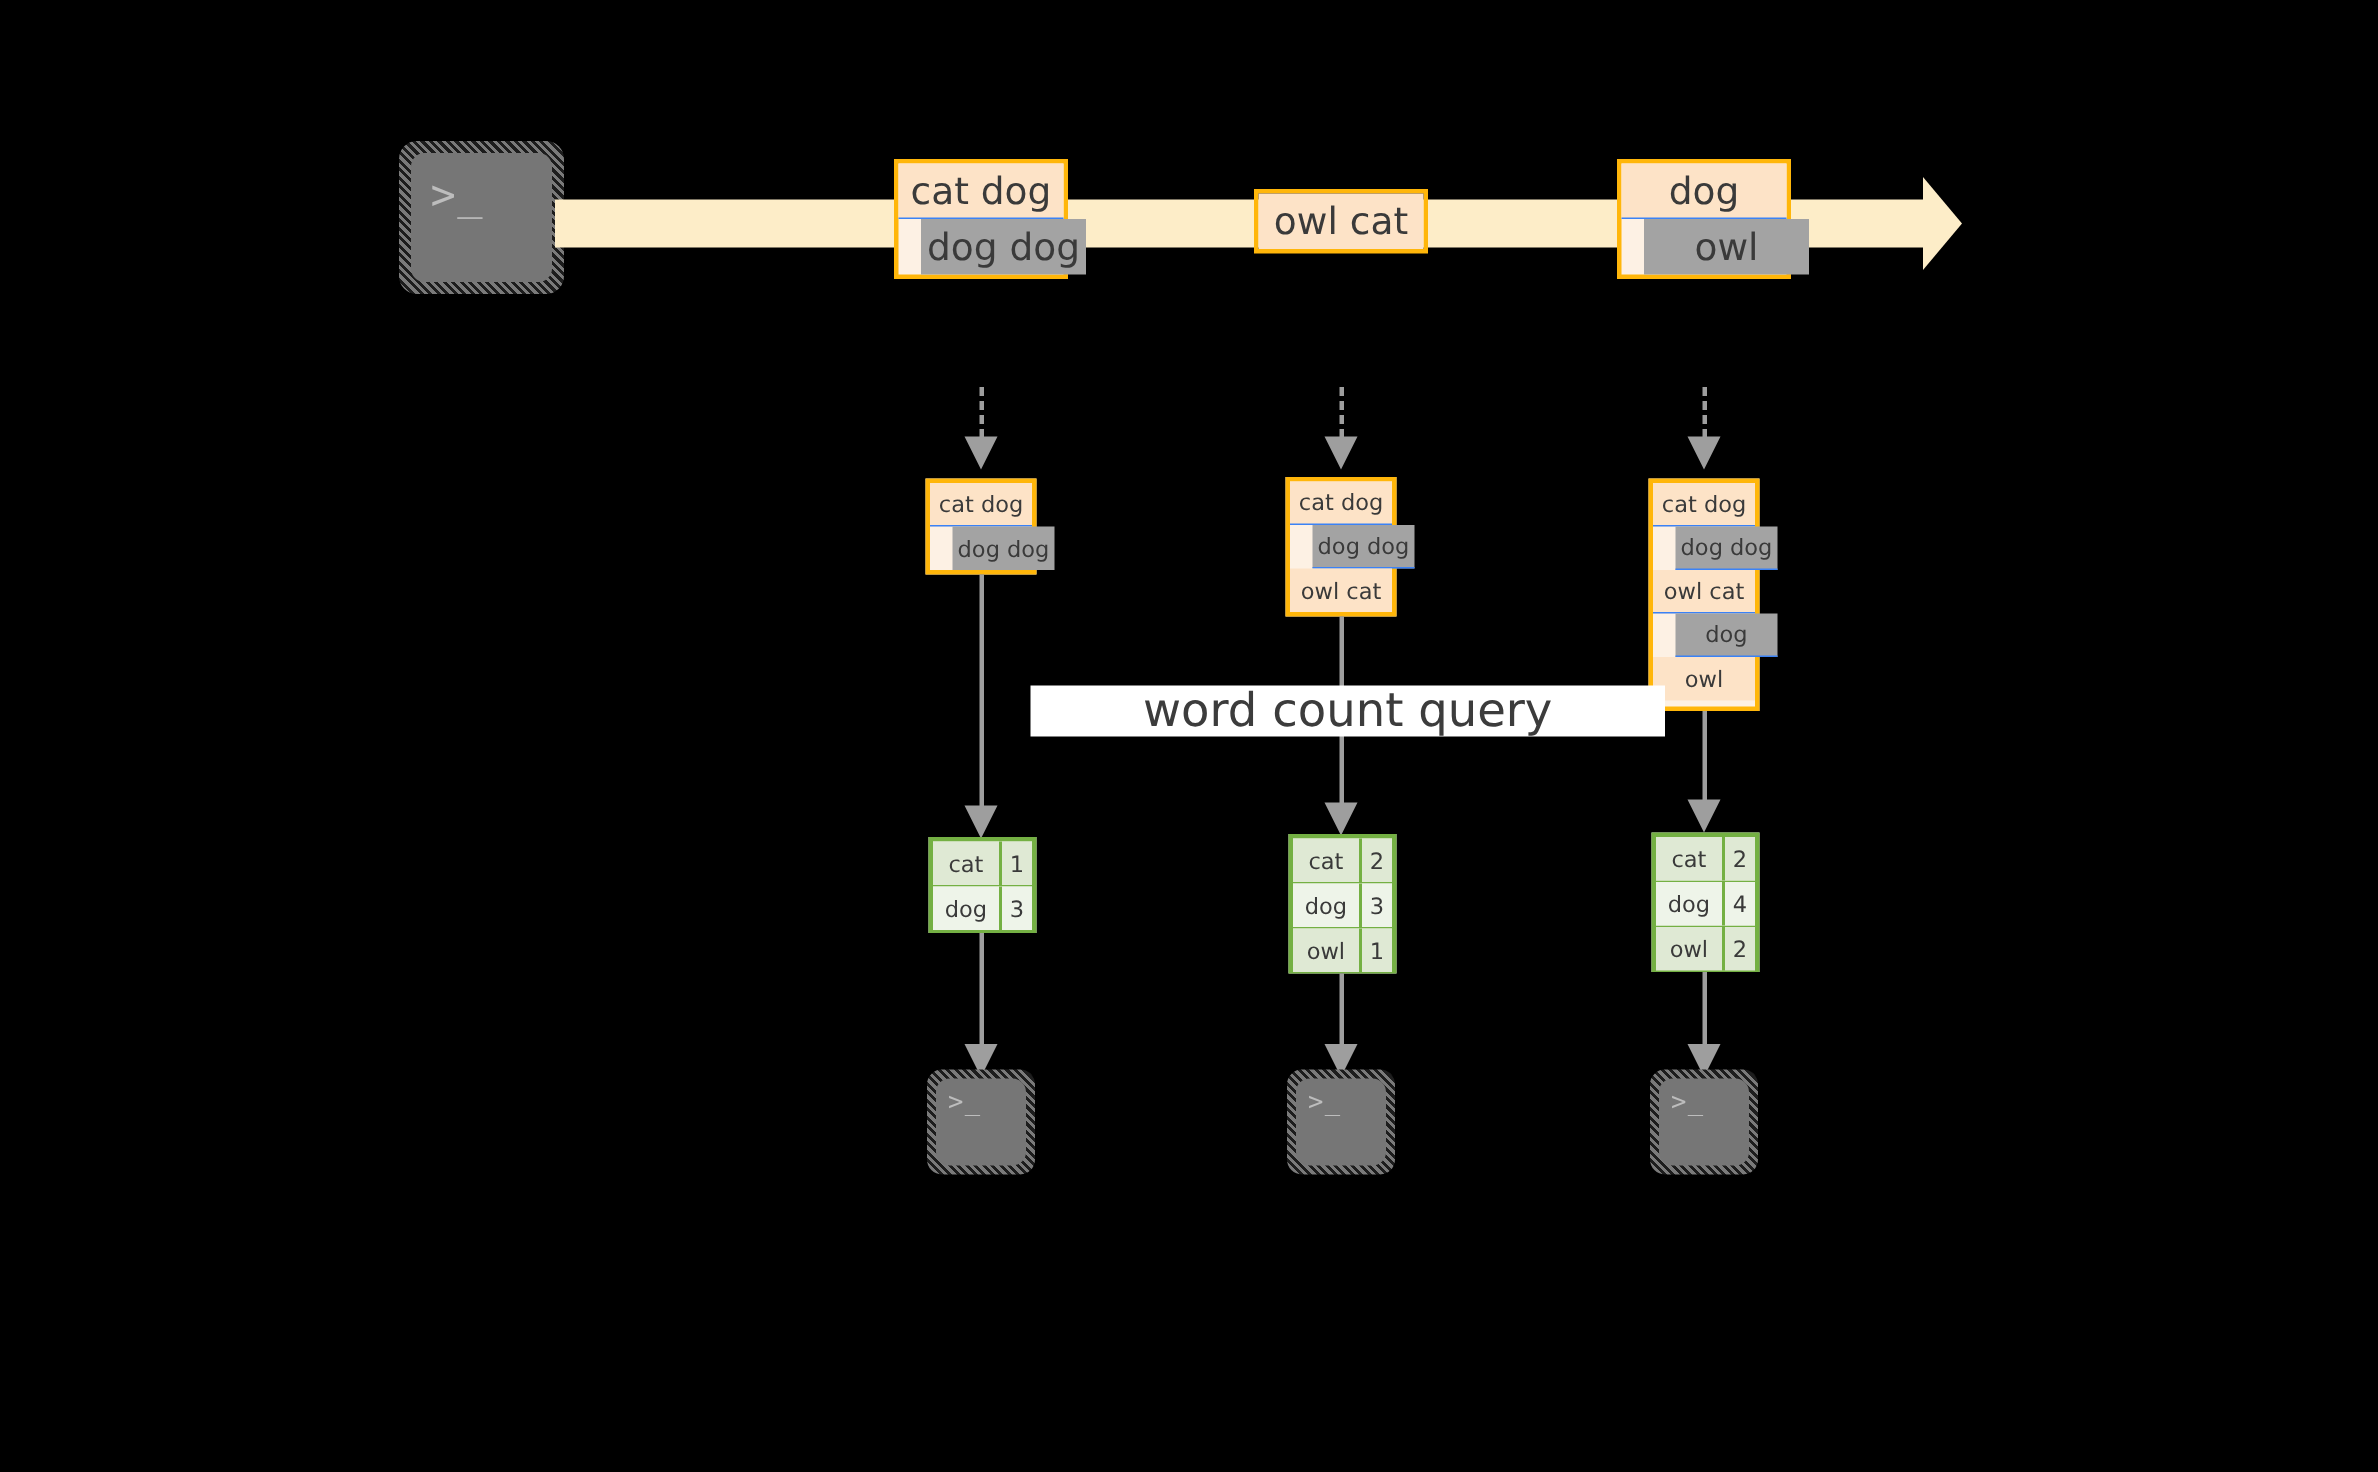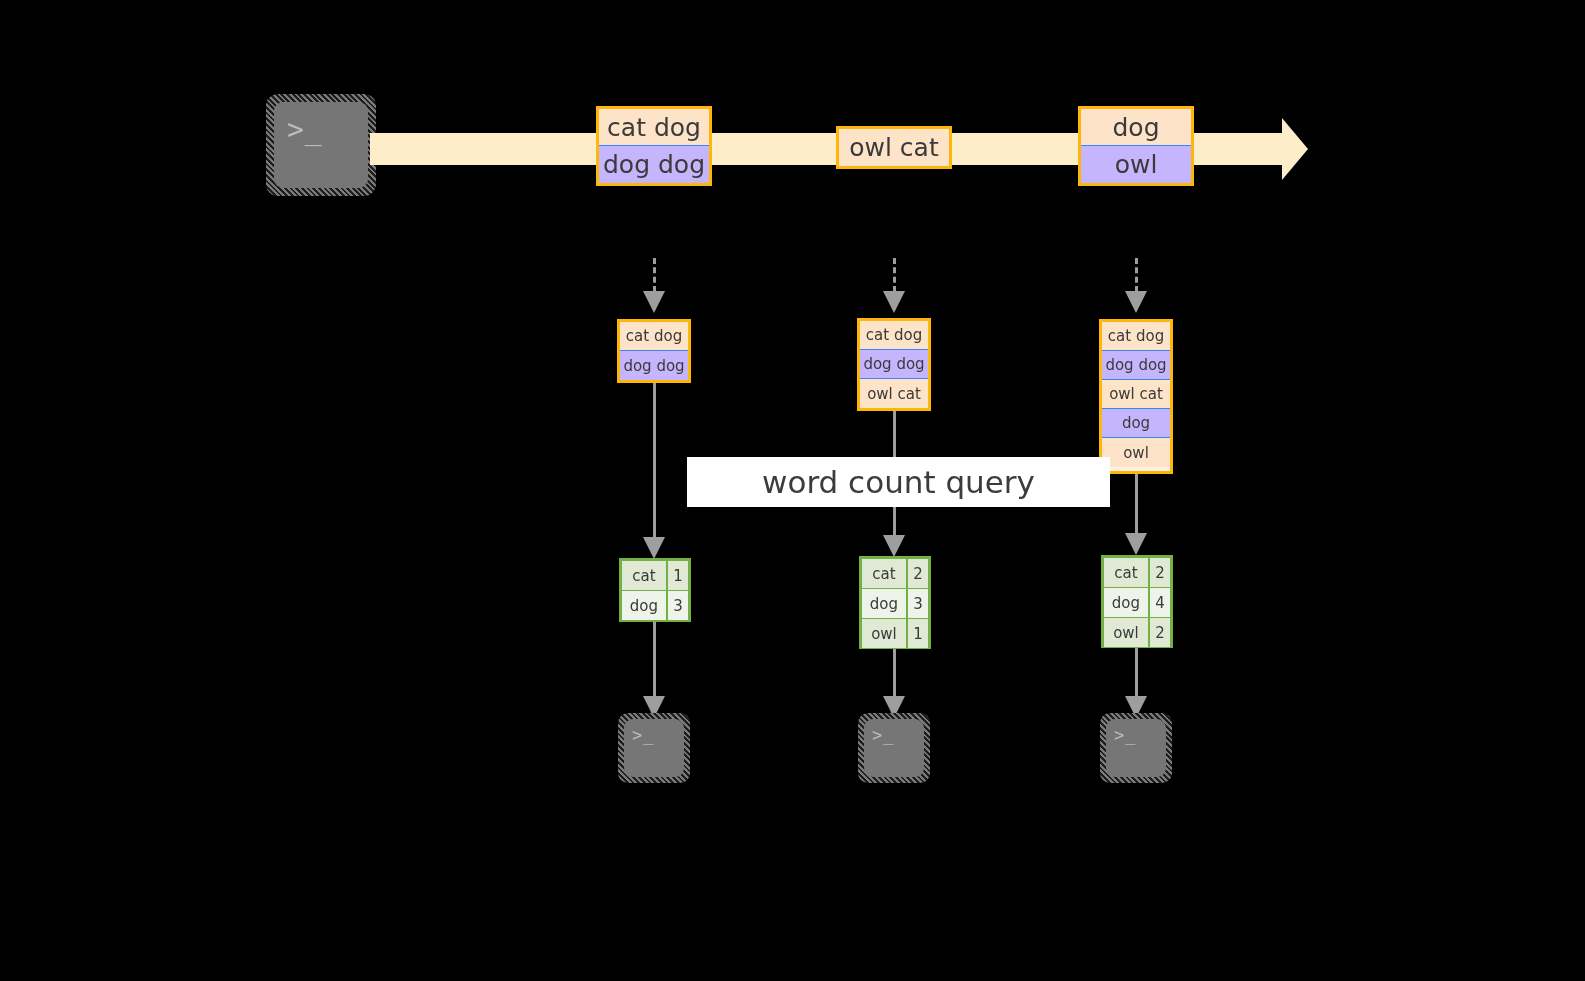--- a/index.html
+++ b/index.html
@@ -72,21 +72,21 @@
     width: 100%;
     display: flex;
     align-items: center;
     justify-content: center;
     color: #3a3a3a;
     white-space: nowrap;
     border-bottom: 1px solid #3b82f6;
   }
   .msgcell:last-child { border-bottom: none; }
   .msgcell.dark { background: #fde3c7; }
-  .msgcell.light { background: #c4b5fd; }
+  .msgcell.light { background: #a3a3a3; margin-left: 15px; }
 
   .msgbox.big .msgcell {
     height: 37px;
     font-size: 25px;
   }
   .msgbox.small .msgcell {
     height: 29px;
     font-size: 15px;
   }
 
@@ -276,17 +276,17 @@
 
   <div class="vline" style="left:1135px; top:648px; height:49px;"></div>
   <div class="vhead" style="left:1125px; top:696px;"></div>
 
   <div class="term" style="left:1100px; top:713px; width:72px; height:70px; border-radius:10px; padding:6px;">
     <div class="term-inner">
       <div class="term-glyph" style="left:8px; top:8px; font-size:17px;">&gt;_</div>
     </div>
   </div>
 
-  <div class="banner" style="left:687px; top:457px; width:423px; height:50px; font-size:31px;">
+  <div class="banner" style="left:687px; top:457px; width:423px; height:34px; font-size:31px;">
     <span>word count query</span>
   </div>
 
 </div>
 
 </body></html>

